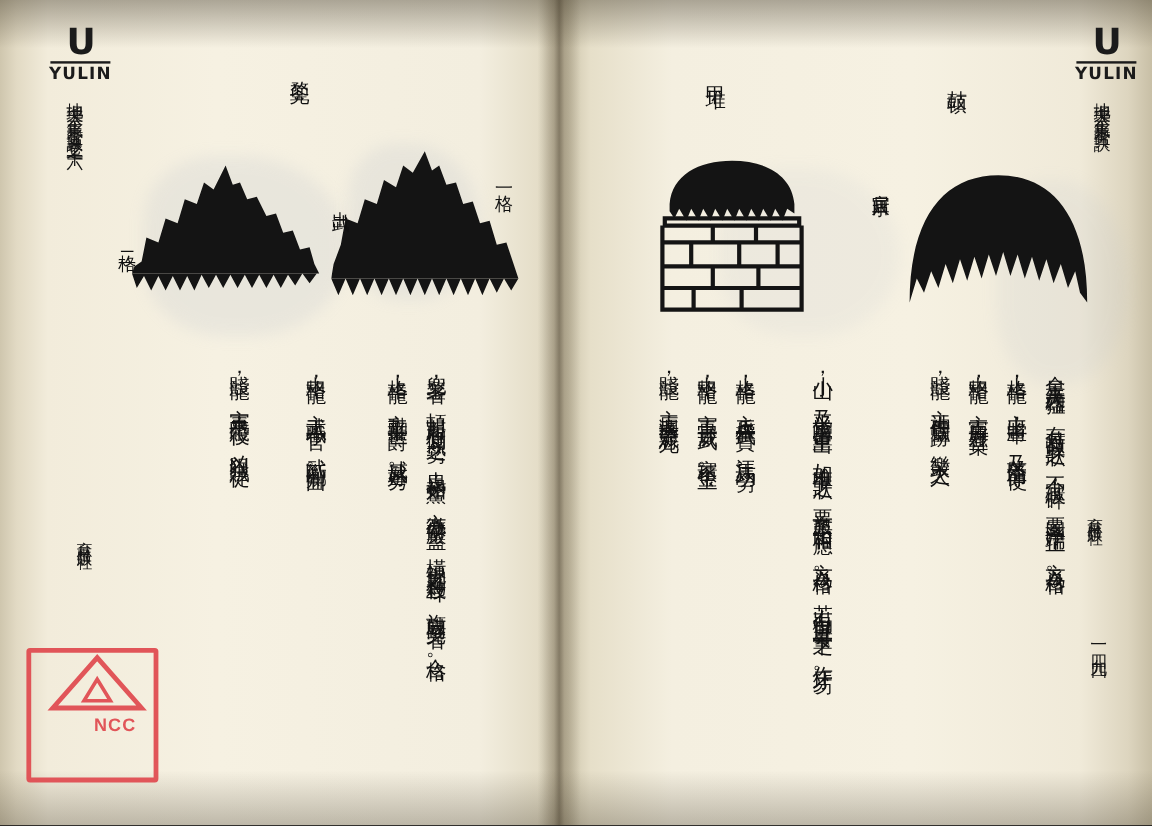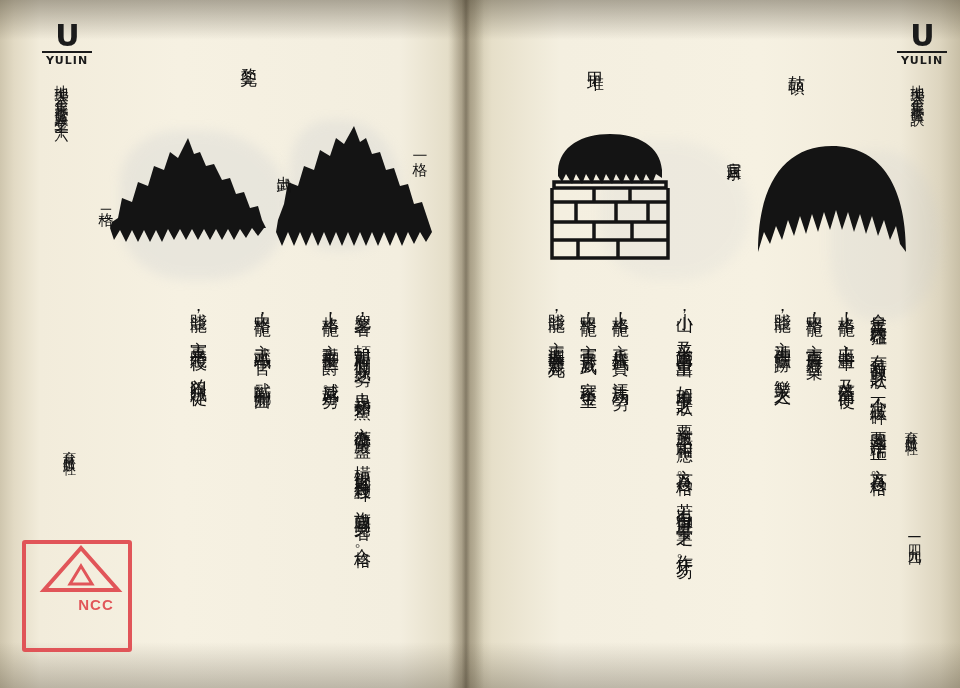--- a/index.html
+++ b/index.html
@@ -72,21 +72,21 @@
     text-align: center;
     color: #1b1b1b;
   }
   .logo .mark {
     font-size: 30px;
     line-height: 28px;
     font-weight: bold;
     letter-spacing: -1px;
   }
   .logo .word {
-    font-size: 11px;
+    font-size: 14px;
     letter-spacing: 1px;
     font-weight: bold;
     margin-top: 1px;
   }
   .logo .rule {
     height: 2px;
     background: #1b1b1b;
     margin: 1px 2px 0 2px;
   }
 

